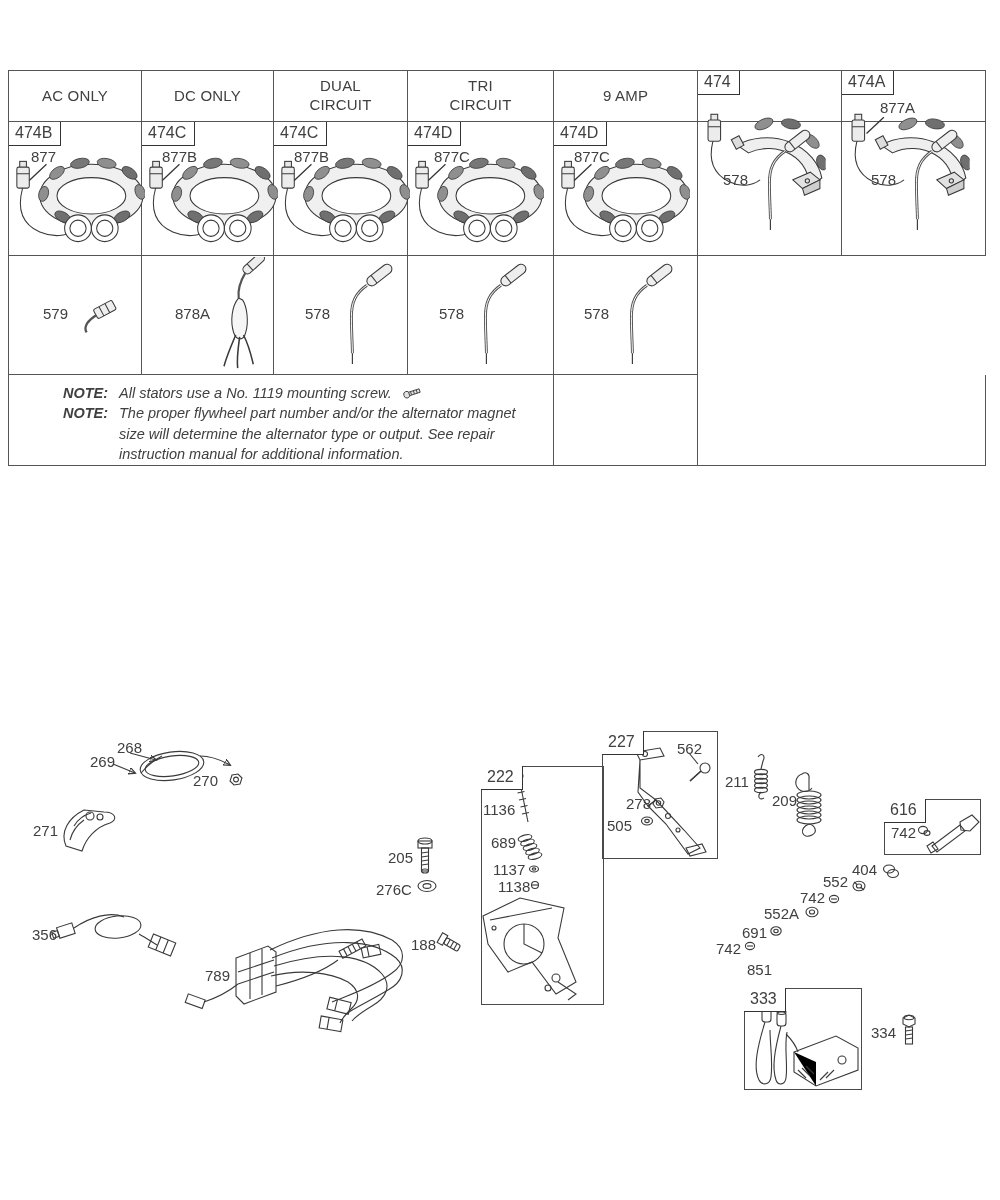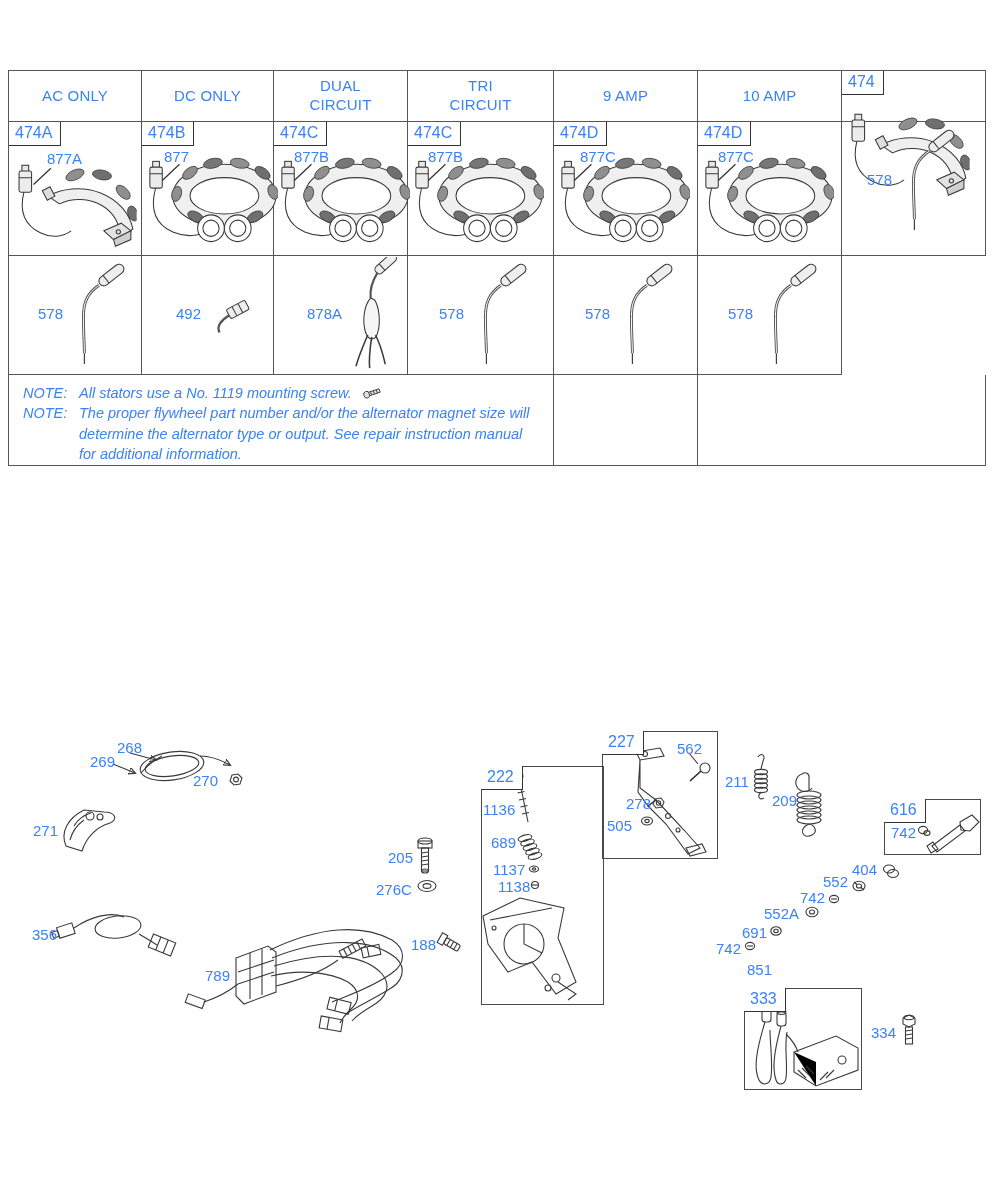--- a/index.html
+++ b/index.html
@@ -1,19 +1,19 @@
 <!DOCTYPE html>
 <html><head>
 <meta charset="utf-8">
 <style>
   * { box-sizing: border-box; margin: 0; padding: 0; }
   body { background: #e9e9e9; }
   .page {
     position: relative; width: 1000px; height: 1200px; background: #ffffff;
-    font-family: "Liberation Sans", sans-serif; color: #3b82f6; overflow: hidden;
+    font-family: "Liberation Sans", sans-serif; color: #404040; overflow: hidden;
   }
   
   .grid {
     position: absolute; left: 8px; top: 70px;
     display: grid;
     grid-template-columns: 133px 132px 134px 146px 144px 144px 144px;
     grid-template-rows: 51px 134px 119px 91px;
     border-left: 1.5px solid #555; border-top: 1.5px solid #555;
   }
   .cell { position: relative; border-right: 1.5px solid #555; border-bottom: 1.5px solid #555; }
@@ -22,21 +22,21 @@
   .ptab { position: absolute; left: 0; top: 0; padding: 2px 8px 3px 6px; background: #fff;
           border-right: 1.6px solid #333; border-bottom: 1.6px solid #333;
           font-size: 16px; line-height: 1.1; }
   .plabel { position: absolute; font-size: 15px; }
   .wlabel { position: absolute; font-size: 15px; top: 49px; }
   .art { position: absolute; }
   .note-cell { grid-column: 1 / 5; padding: 8px 10px 6px 14px; font-size: 14.5px;
                font-style: italic; line-height: 1.4; }
   .nc5 { grid-column: 5 / 6; } .nc67 { grid-column: 6 / 8; }
   .note { display: flex; }
-  .nprefix { font-weight: normal; width: 56px; flex: none; }
+  .nprefix { font-weight: bold; width: 56px; flex: none; margin-left: 40px; }
   .ntext { flex: 1; }
   .screw-inline { display: inline-block; vertical-align: -1px; margin-left: 10px; }
   
   .overlay { position: absolute; left: 0; top: 0; pointer-events: none; }
   .overlay path, .overlay ellipse, .overlay circle, .overlay rect,
   .overlay line, .overlay polygon { stroke: #3a3a3a; stroke-width: 1.1; fill: none; }
   .callout { position: absolute; font-size: 15px; white-space: nowrap; }
   .pbox { position: absolute; border: 1.5px solid #4a4a4a; padding-left: 20px; }
   .pbox .ptab { position: absolute; left: -1px; top: -1px; }
   .defs { position: absolute; width: 0; height: 0; overflow: hidden; }
@@ -144,21 +144,20 @@
 
   <div class="grid">
 
     <div class="cell hdr">AC ONLY</div>
     <div class="cell hdr">DC ONLY</div>
     <div class="cell hdr">DUAL
 CIRCUIT</div>
     <div class="cell hdr">TRI
 CIRCUIT</div>
     <div class="cell hdr">9 AMP</div>
-    <div class="cell hdr">10 AMP</div>
 
     <div class="cell">
       <div class="ptab">474</div>
       <svg class="art" style="left:2px;top:24px;width:126px;height:108px" viewBox="0 0 130 112">
           <use href="#sym-arc-unit"></use>
         </svg>
     </div>
     <div class="cell">
       <div class="ptab">474A</div>
       <div class="plabel" style="left:38px;top:28px">877A</div>
@@ -214,21 +213,21 @@
           <use href="#sym-lead578"></use>
         </svg>
     </div>
     <div class="cell">
       <div class="wlabel" style="left:29px">578</div>
       <svg class="art" style="left:55px;top:4px;width:68px;height:107px" viewBox="0 0 70 110">
           <use href="#sym-lead578"></use>
         </svg>
     </div>
     <div class="cell">
-      <div class="wlabel" style="left:34px">492</div>
+      <div class="wlabel" style="left:34px">579</div>
       <svg class="art" style="left:66px;top:44px;width:48px;height:38px" viewBox="0 0 50 40">
           <use href="#sym-stub878"></use>
         </svg>
     </div>
     <div class="cell">
       <div class="wlabel" style="left:33px">878A</div>
       <svg class="art" style="left:74px;top:1px;width:59px;height:117px" viewBox="0 0 60 120">
           <use href="#sym-tri878A"></use>
         </svg>
     </div>

